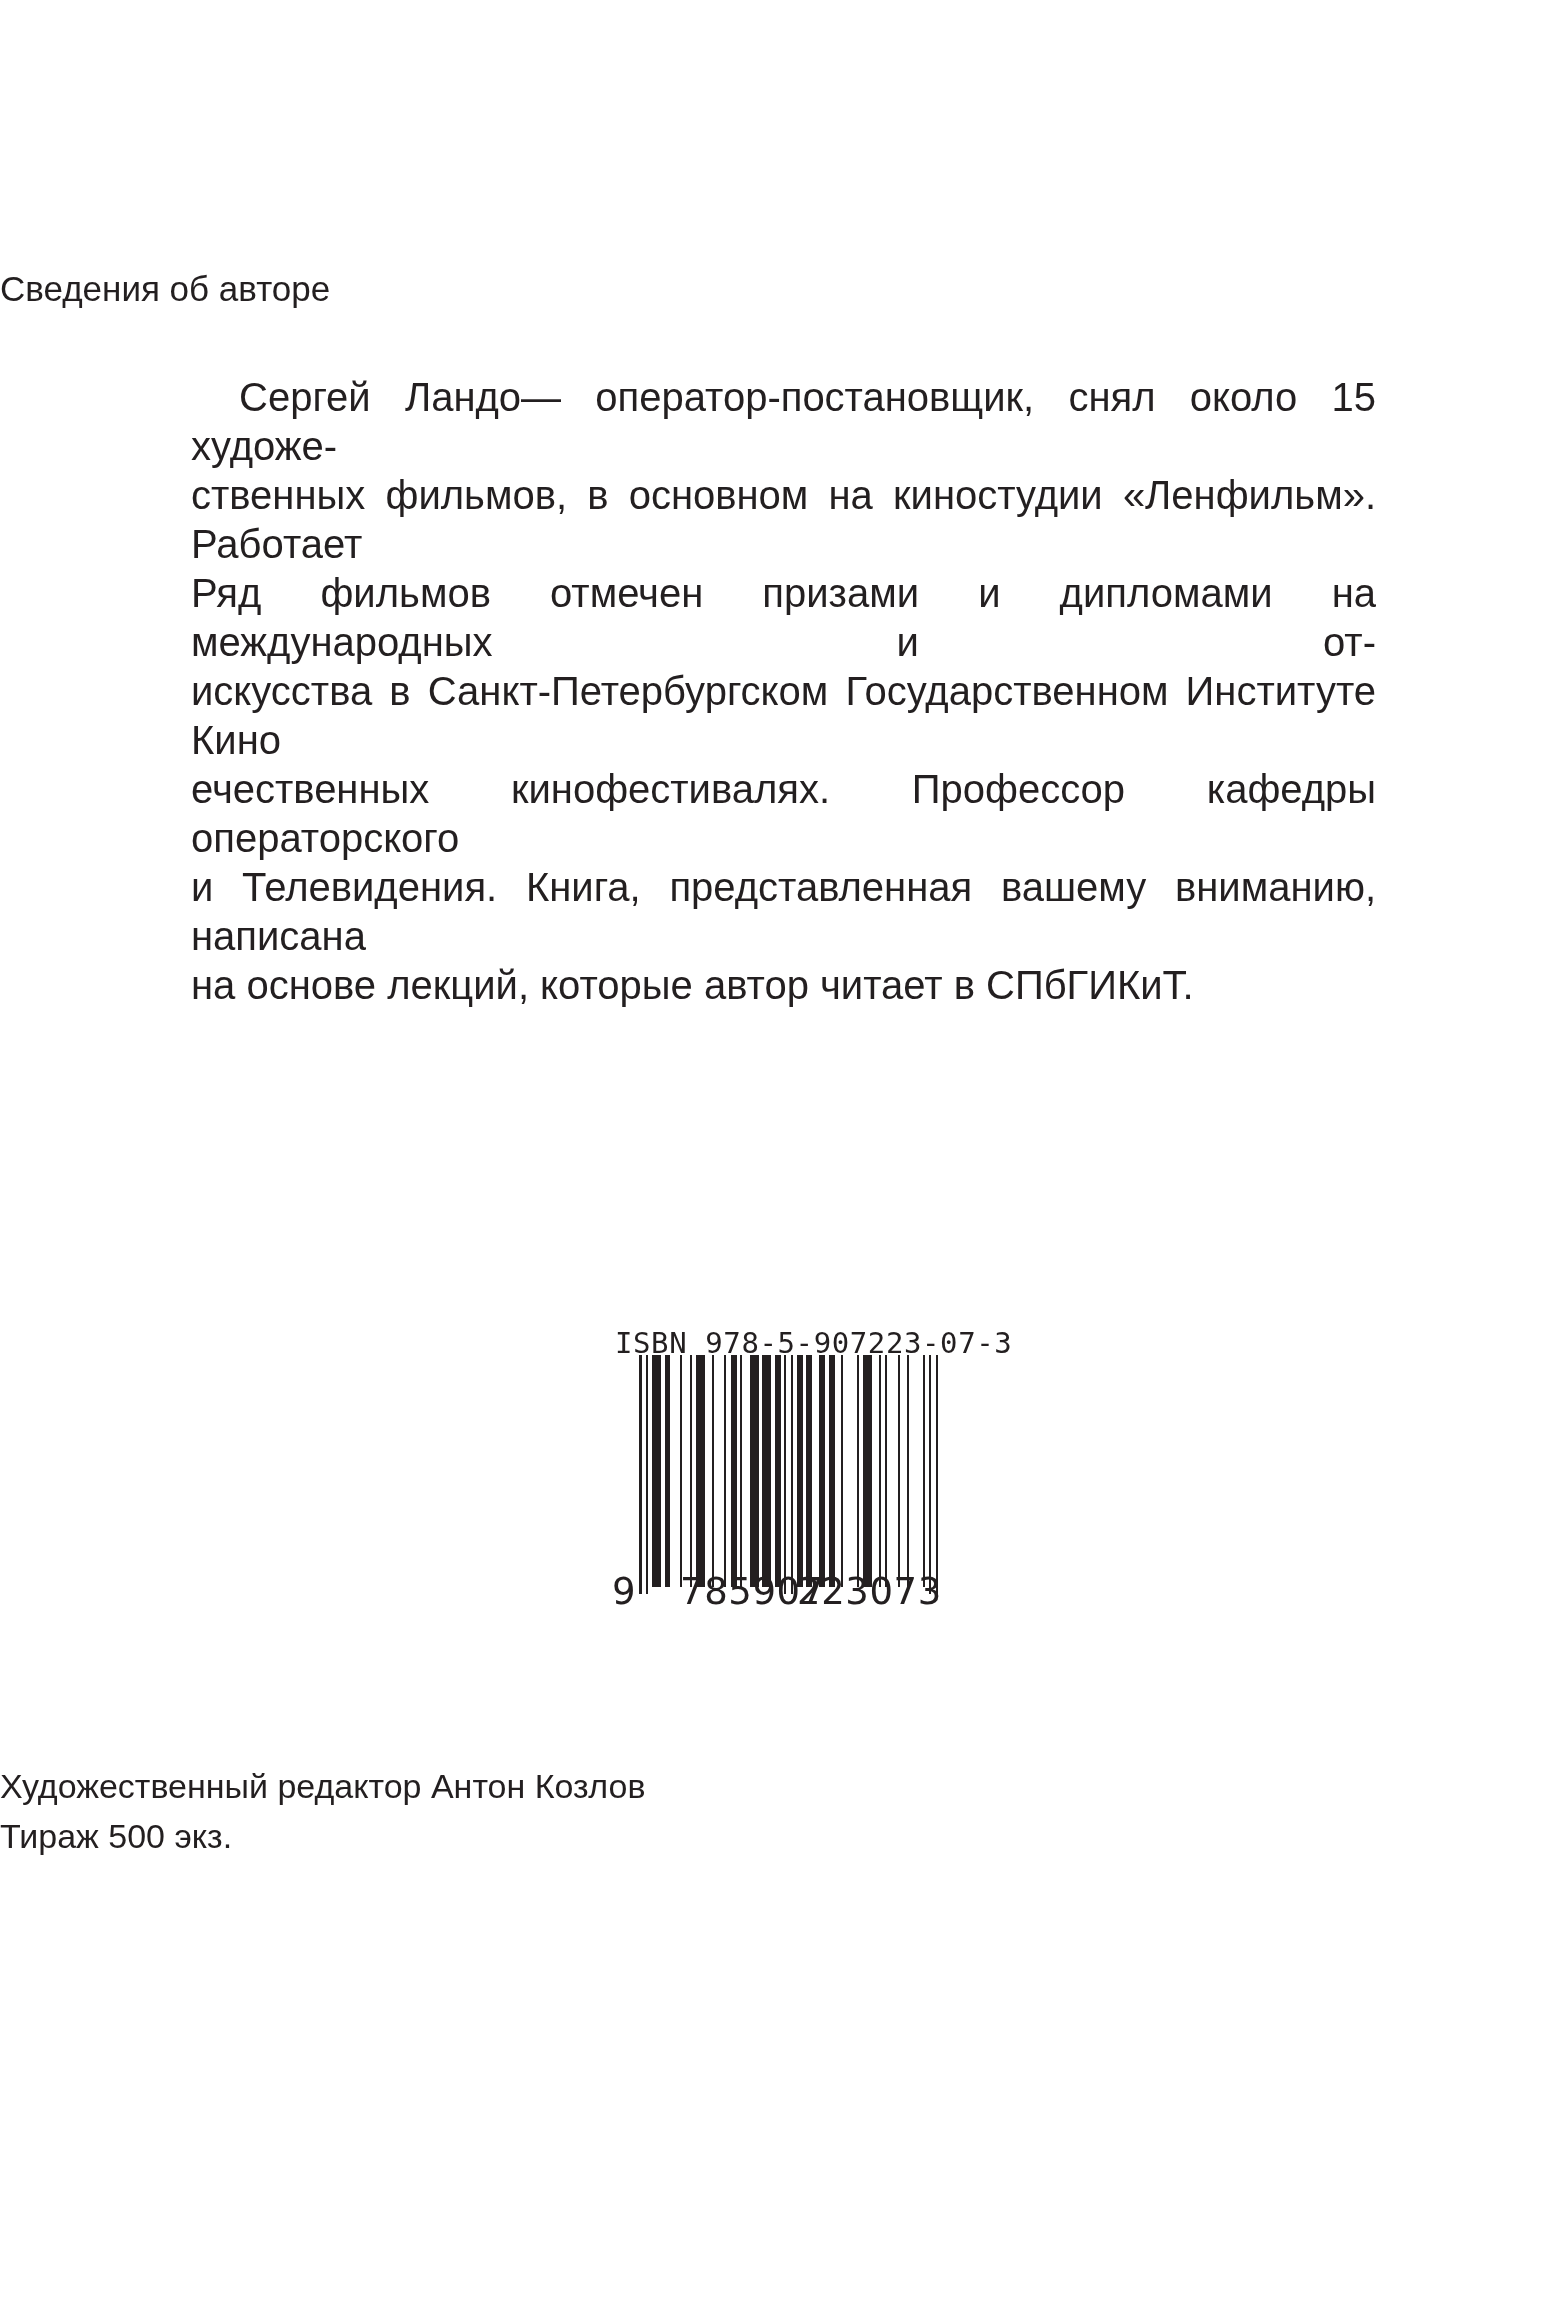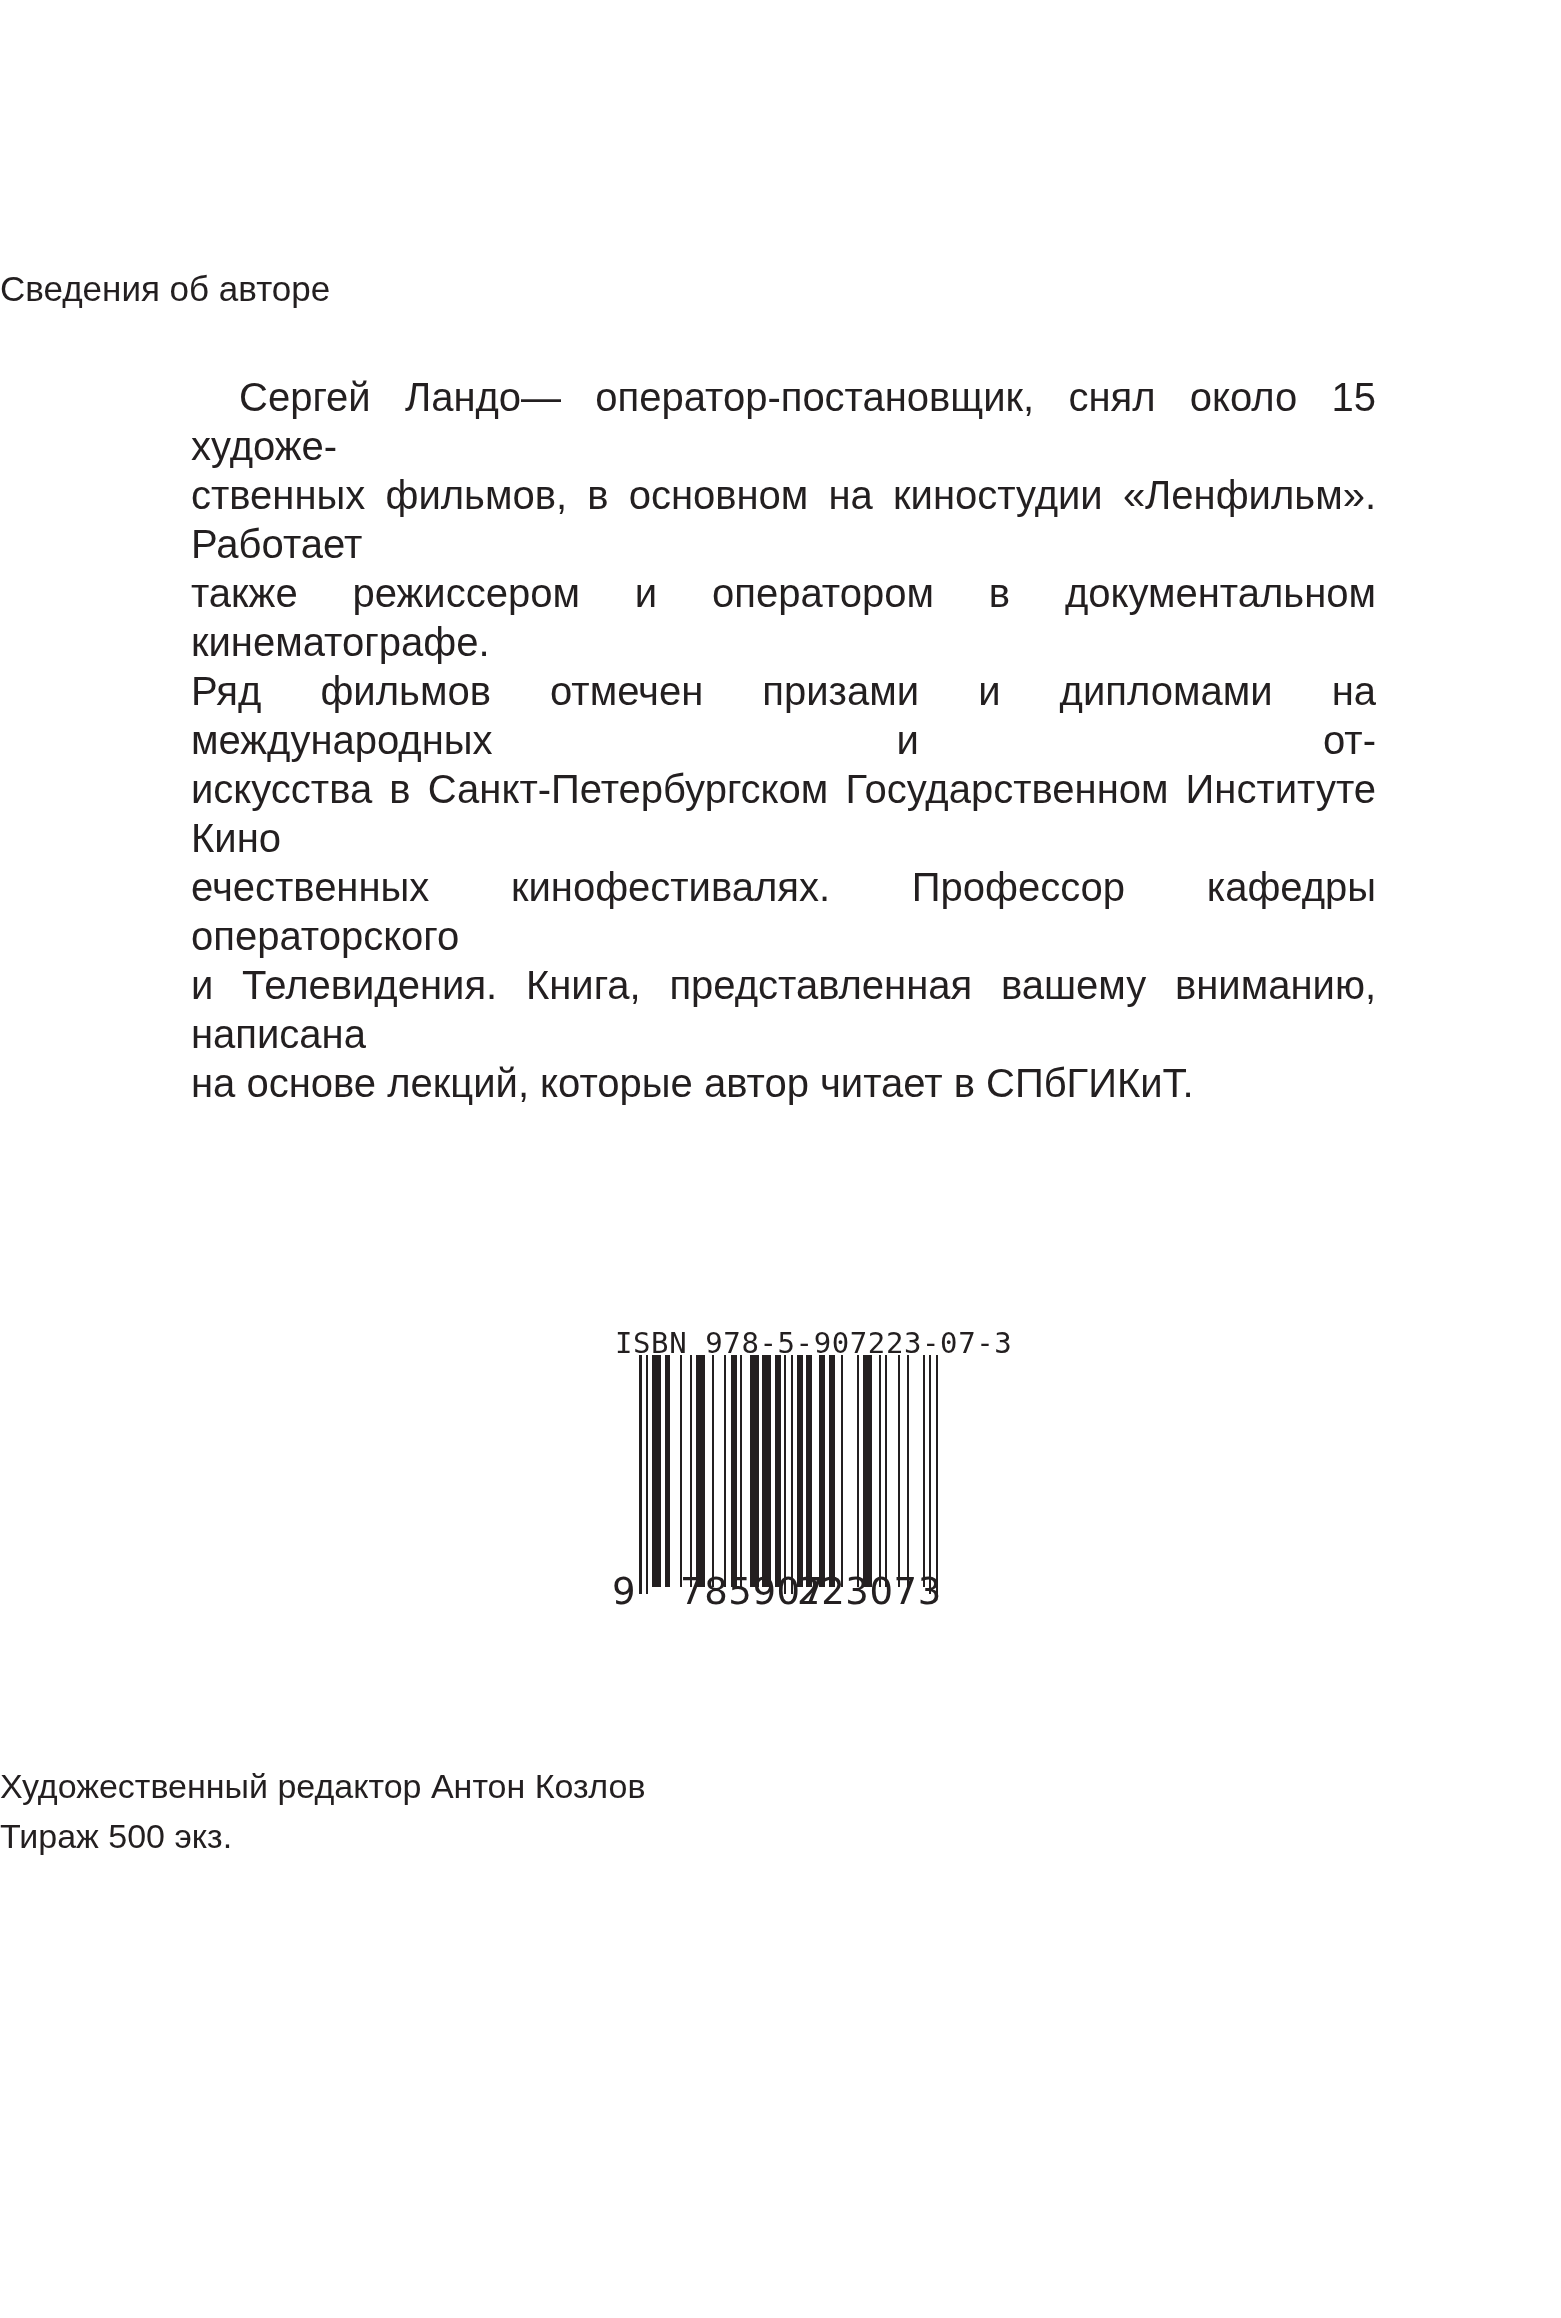--- a/index.html
+++ b/index.html
@@ -39,21 +39,20 @@
     .credits div { white-space: nowrap; }
   </style>
 </head>
 <body>
 
 <div class="title">Сведения об авторе</div>
 
 <div class="bio">
   <span class="ln first">Сергей Ландо— оператор-постановщик, снял около 15 художе-</span>
   <span class="ln">ственных фильмов, в основном на киностудии «Ленфильм». Работает</span>
-  <span class="ln">также режиссером и оператором в документальном кинематографе.</span>
   <span class="ln">Ряд фильмов отмечен призами и дипломами на международных и от-</span>
   <span class="ln">искусства в Санкт-Петербургском Государственном Институте Кино</span>
   <span class="ln">ечественных кинофестивалях. Профессор кафедры операторского</span>
   <span class="ln">и Телевидения. Книга, представленная вашему вниманию, написана</span>
   <span class="ln last">на основе лекций, которые автор читает в СПбГИКиТ.</span>
 </div>
 
 <div class="isbn-text">ISBN 978-5-907223-07-3</div>
 
 <div class="barcode" id="barcode">

